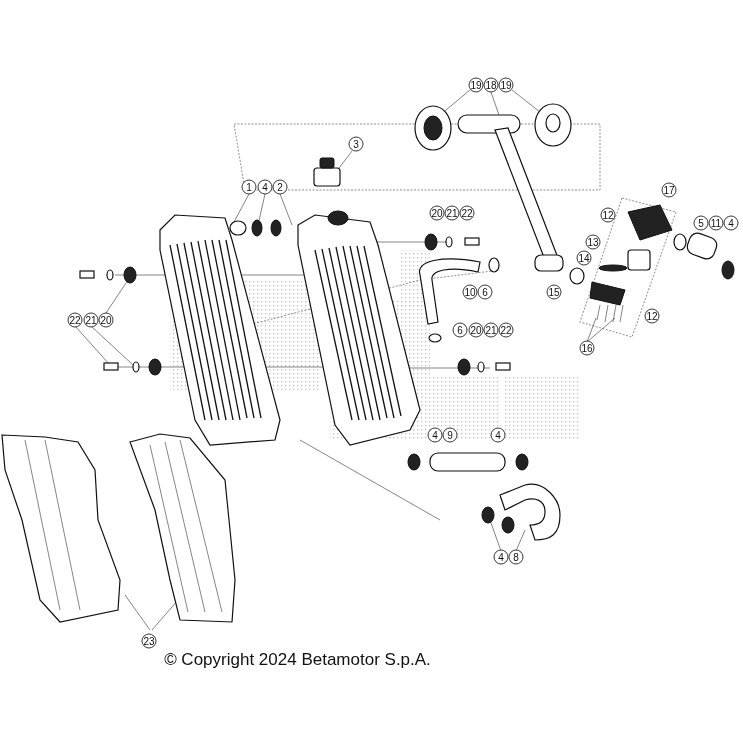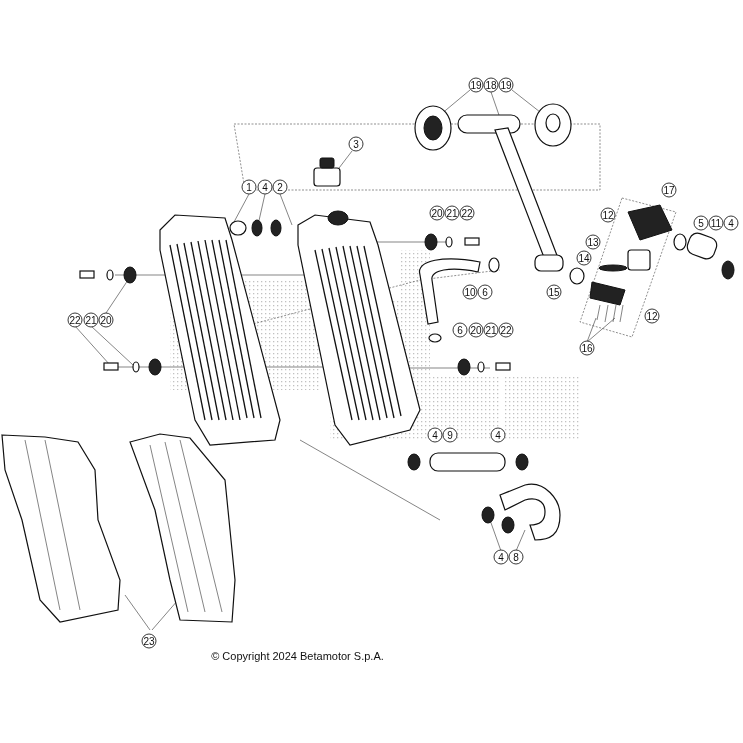--- a/index.html
+++ b/index.html
@@ -5,21 +5,21 @@
   html, body { margin:0; padding:0; background:#ffffff; }
   body { width:743px; height:743px; position:relative; overflow:hidden; font-family:"Liberation Sans", sans-serif; }
   #diagram { position:absolute; left:0; top:0; width:743px; height:743px; }
   .callout circle { fill:#fff; stroke:#222; stroke-width:0.9; }
   .callout text { font-family:"Liberation Sans", sans-serif; font-size:10px; fill:#111; text-anchor:middle; dominant-baseline:central; }
   .leader { stroke:#333; stroke-width:0.6; fill:none; }
   .dashed { stroke:#444; stroke-width:0.6; fill:none; stroke-dasharray:2 1.5; }
   .part { fill:#fff; stroke:#111; stroke-width:1.2; }
   .partdark { fill:#222; stroke:#111; stroke-width:1; }
   .fin { stroke:#111; stroke-width:1.3; }
-  .copyright { position:absolute; left:0; width:595px; top:650px; text-align:center; font-size:11px; color:#111; font-family:"Liberation Sans", sans-serif; }
+  .copyright { position:absolute; left:0; width:595px; top:650px; text-align:center; font-size:17px; color:#111; font-family:"Liberation Sans", sans-serif; }
 </style>
 </head>
 <body>
 
 <svg id="diagram" viewBox="0 0 743 743" xmlns="http://www.w3.org/2000/svg">
   <defs>
     <pattern id="dots" width="4" height="4" patternUnits="userSpaceOnUse">
       <rect x="1" y="1" width="1.3" height="1.3" fill="#bbb"></rect>
     </pattern>
   </defs>

